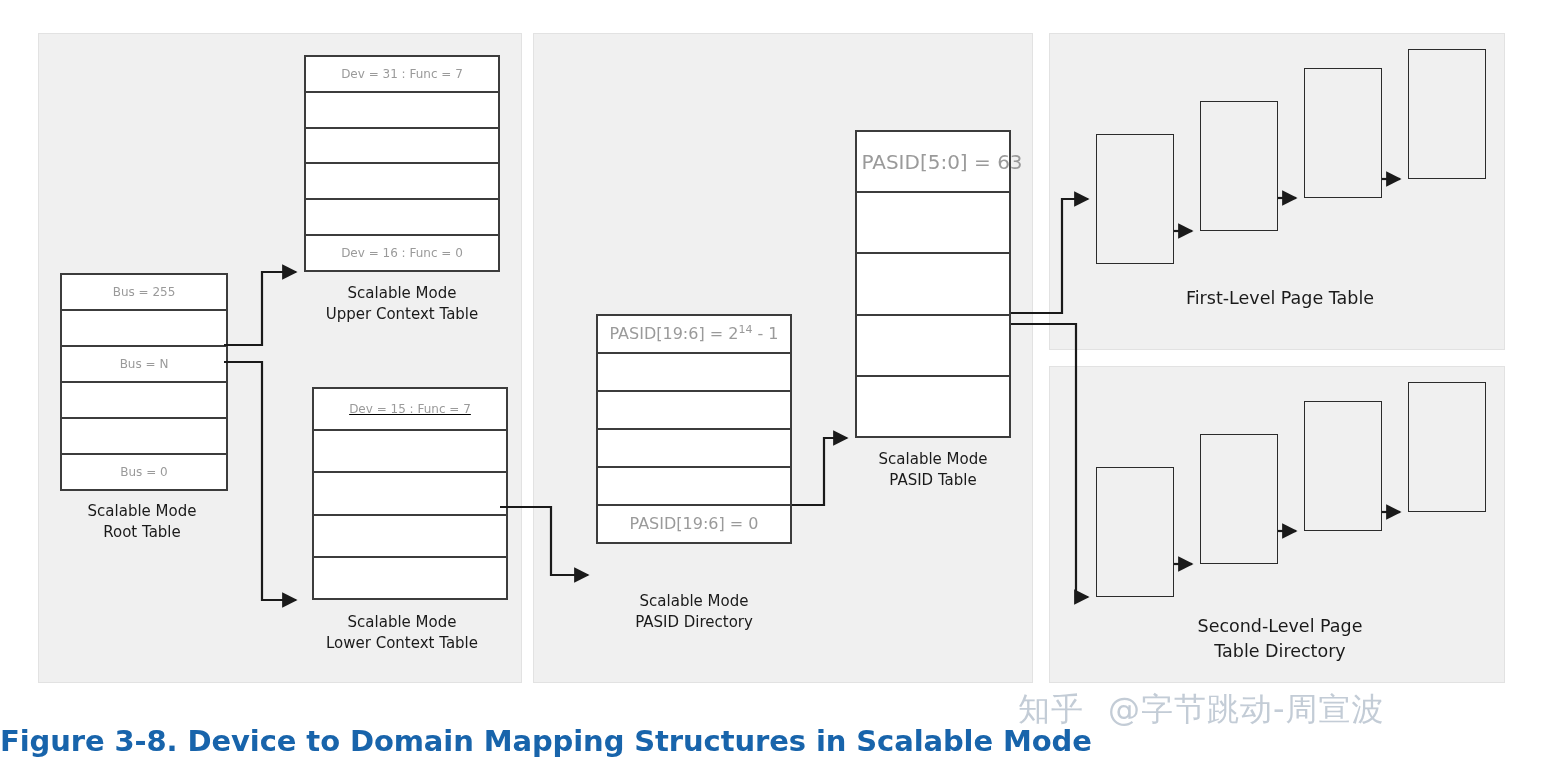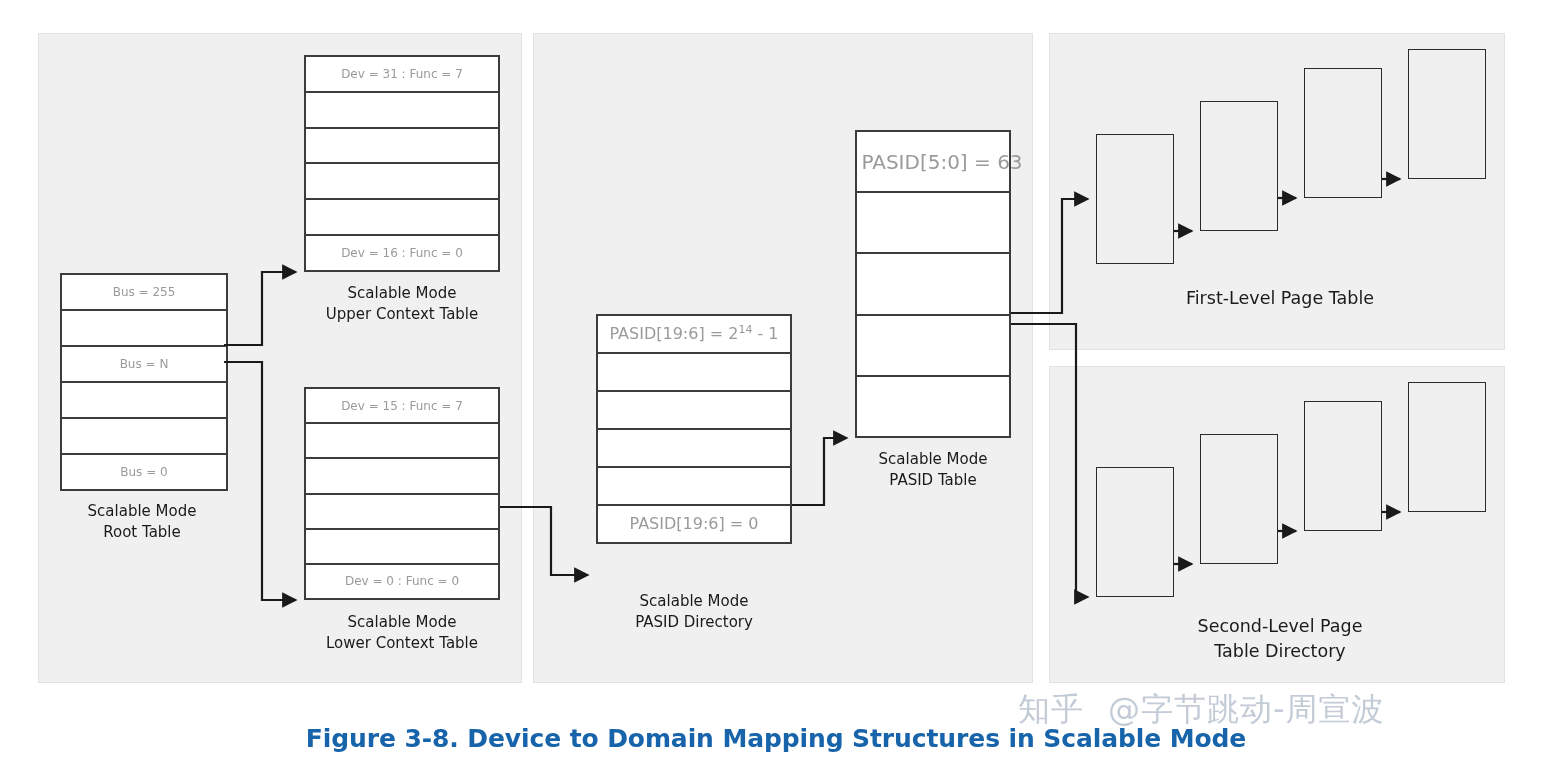--- a/index.html
+++ b/index.html
@@ -51,21 +51,21 @@
     font-size: 12px;
     line-height: 1;
     white-space: nowrap;
   }
   .trow:last-child { border-bottom: none; }
   .trow sup { font-size: 11px; vertical-align: super; line-height: 0; }
 
   
   #tbl-root        { left: 60px;  top: 273px; width: 168px; height: 218px; }
   #tbl-upper-ctx   { left: 304px; top: 55px;  width: 196px; height: 217px; }
-  #tbl-lower-ctx   { left: 304px; top: 387px; width: 196px; height: 213px; }
+  #tbl-lower-ctx   { left: 312px; top: 387px; width: 196px; height: 213px; text-decoration: underline; }
   #tbl-pasid-dir   { left: 596px; top: 266px; width: 196px; height: 230px; margin-top: 48px; }
   #tbl-pasid       { left: 855px; top: 130px; width: 156px; height: 308px; }
 
   #tbl-pasid-dir .trow { font-size: 16px; }
   #tbl-pasid .trow     { font-size: 20px; padding-left: 18px; }
 
   
   .tbl-caption {
     position: absolute;
     text-align: center;
@@ -108,23 +108,23 @@
     z-index: 6;
     pointer-events: none;
   }
 
   
   #figure-caption {
     position: absolute;
     left: 0;
     top: 724px;
     width: 1552px;
-    text-align: center;
+    text-align: left;
     color: #1864ab;
-    font-size: 25px;
+    font-size: 29px;
     font-weight: bold;
     letter-spacing: -0.1px;
     z-index: 8;
   }
 
   
   #watermark {
     position: absolute;
     left: 1018px;
     top: 688px;
@@ -171,21 +171,20 @@
     <div>Scalable Mode</div>
     <div>Upper Context Table</div>
   </div>
 
   <div class="table" id="tbl-lower-ctx">
     <div class="trow">Dev = 15 : Func = 7</div>
     <div class="trow"></div>
     <div class="trow"></div>
     <div class="trow"></div>
     <div class="trow"></div>
-    <div class="trow">Dev = 0 : Func = 0</div>
   </div>
   <div class="tbl-caption" id="cap-lower">
     <div>Scalable Mode</div>
     <div>Lower Context Table</div>
   </div>
 
   <div class="table" id="tbl-pasid-dir">
     <div class="trow">
       <span><span>PASID[19:6] = 2</span><sup>14</sup><span> - 1</span></span>
     </div>

